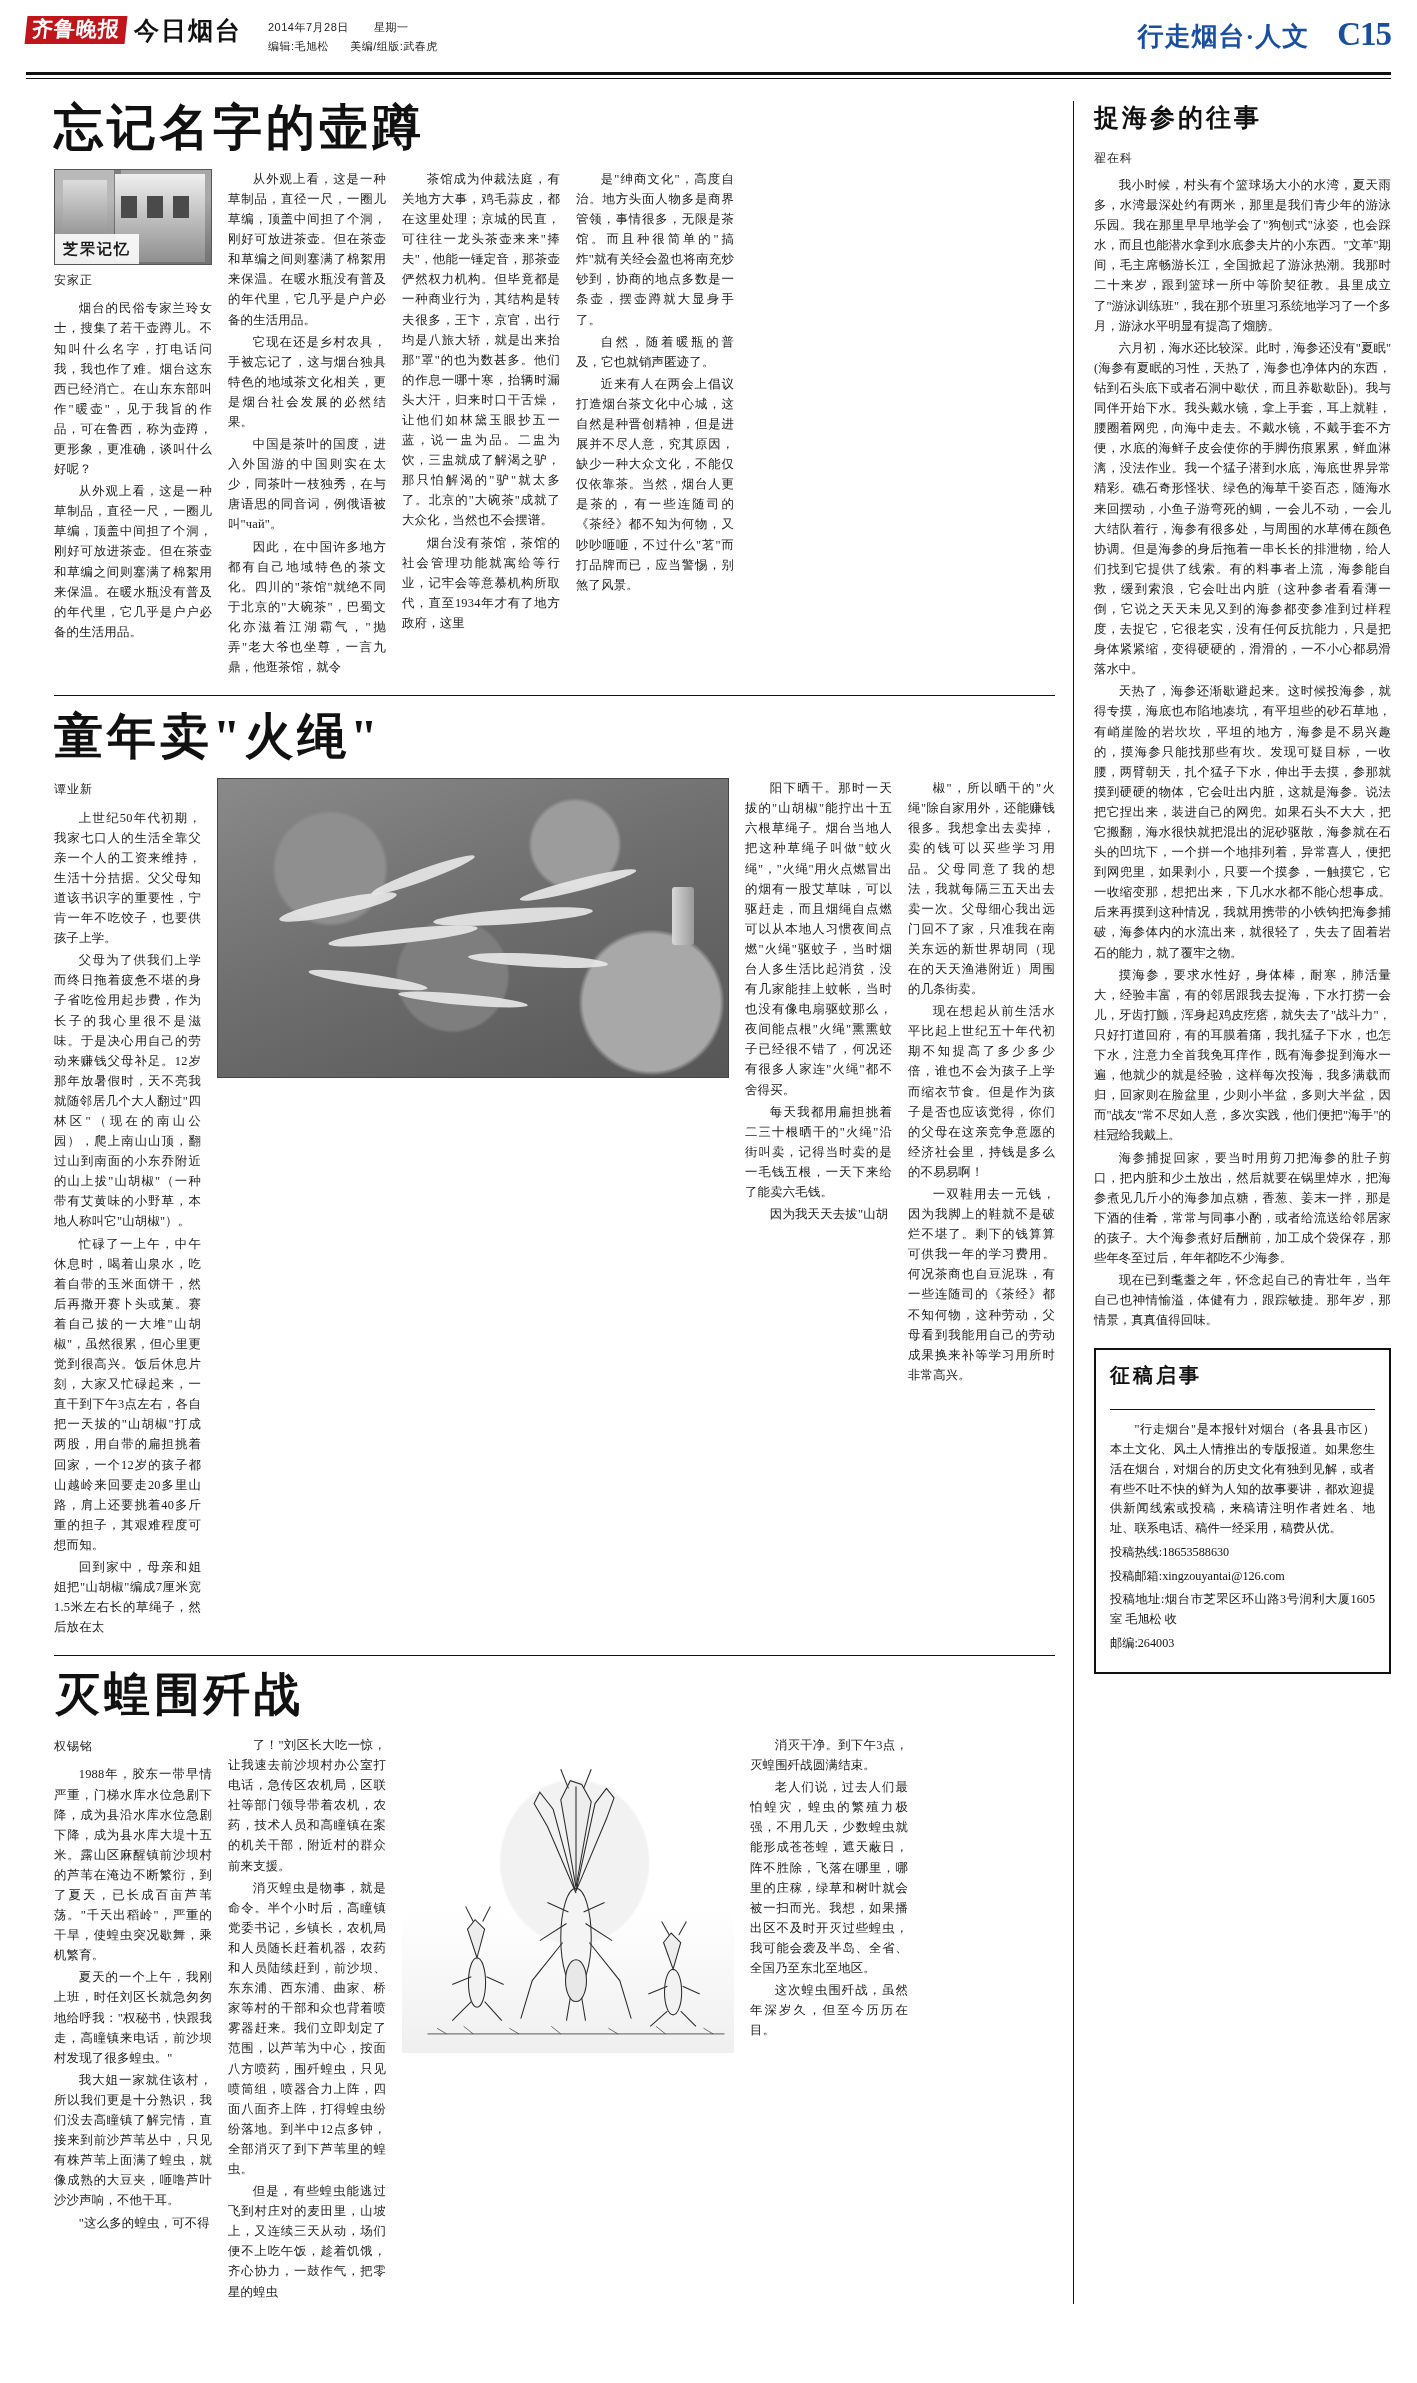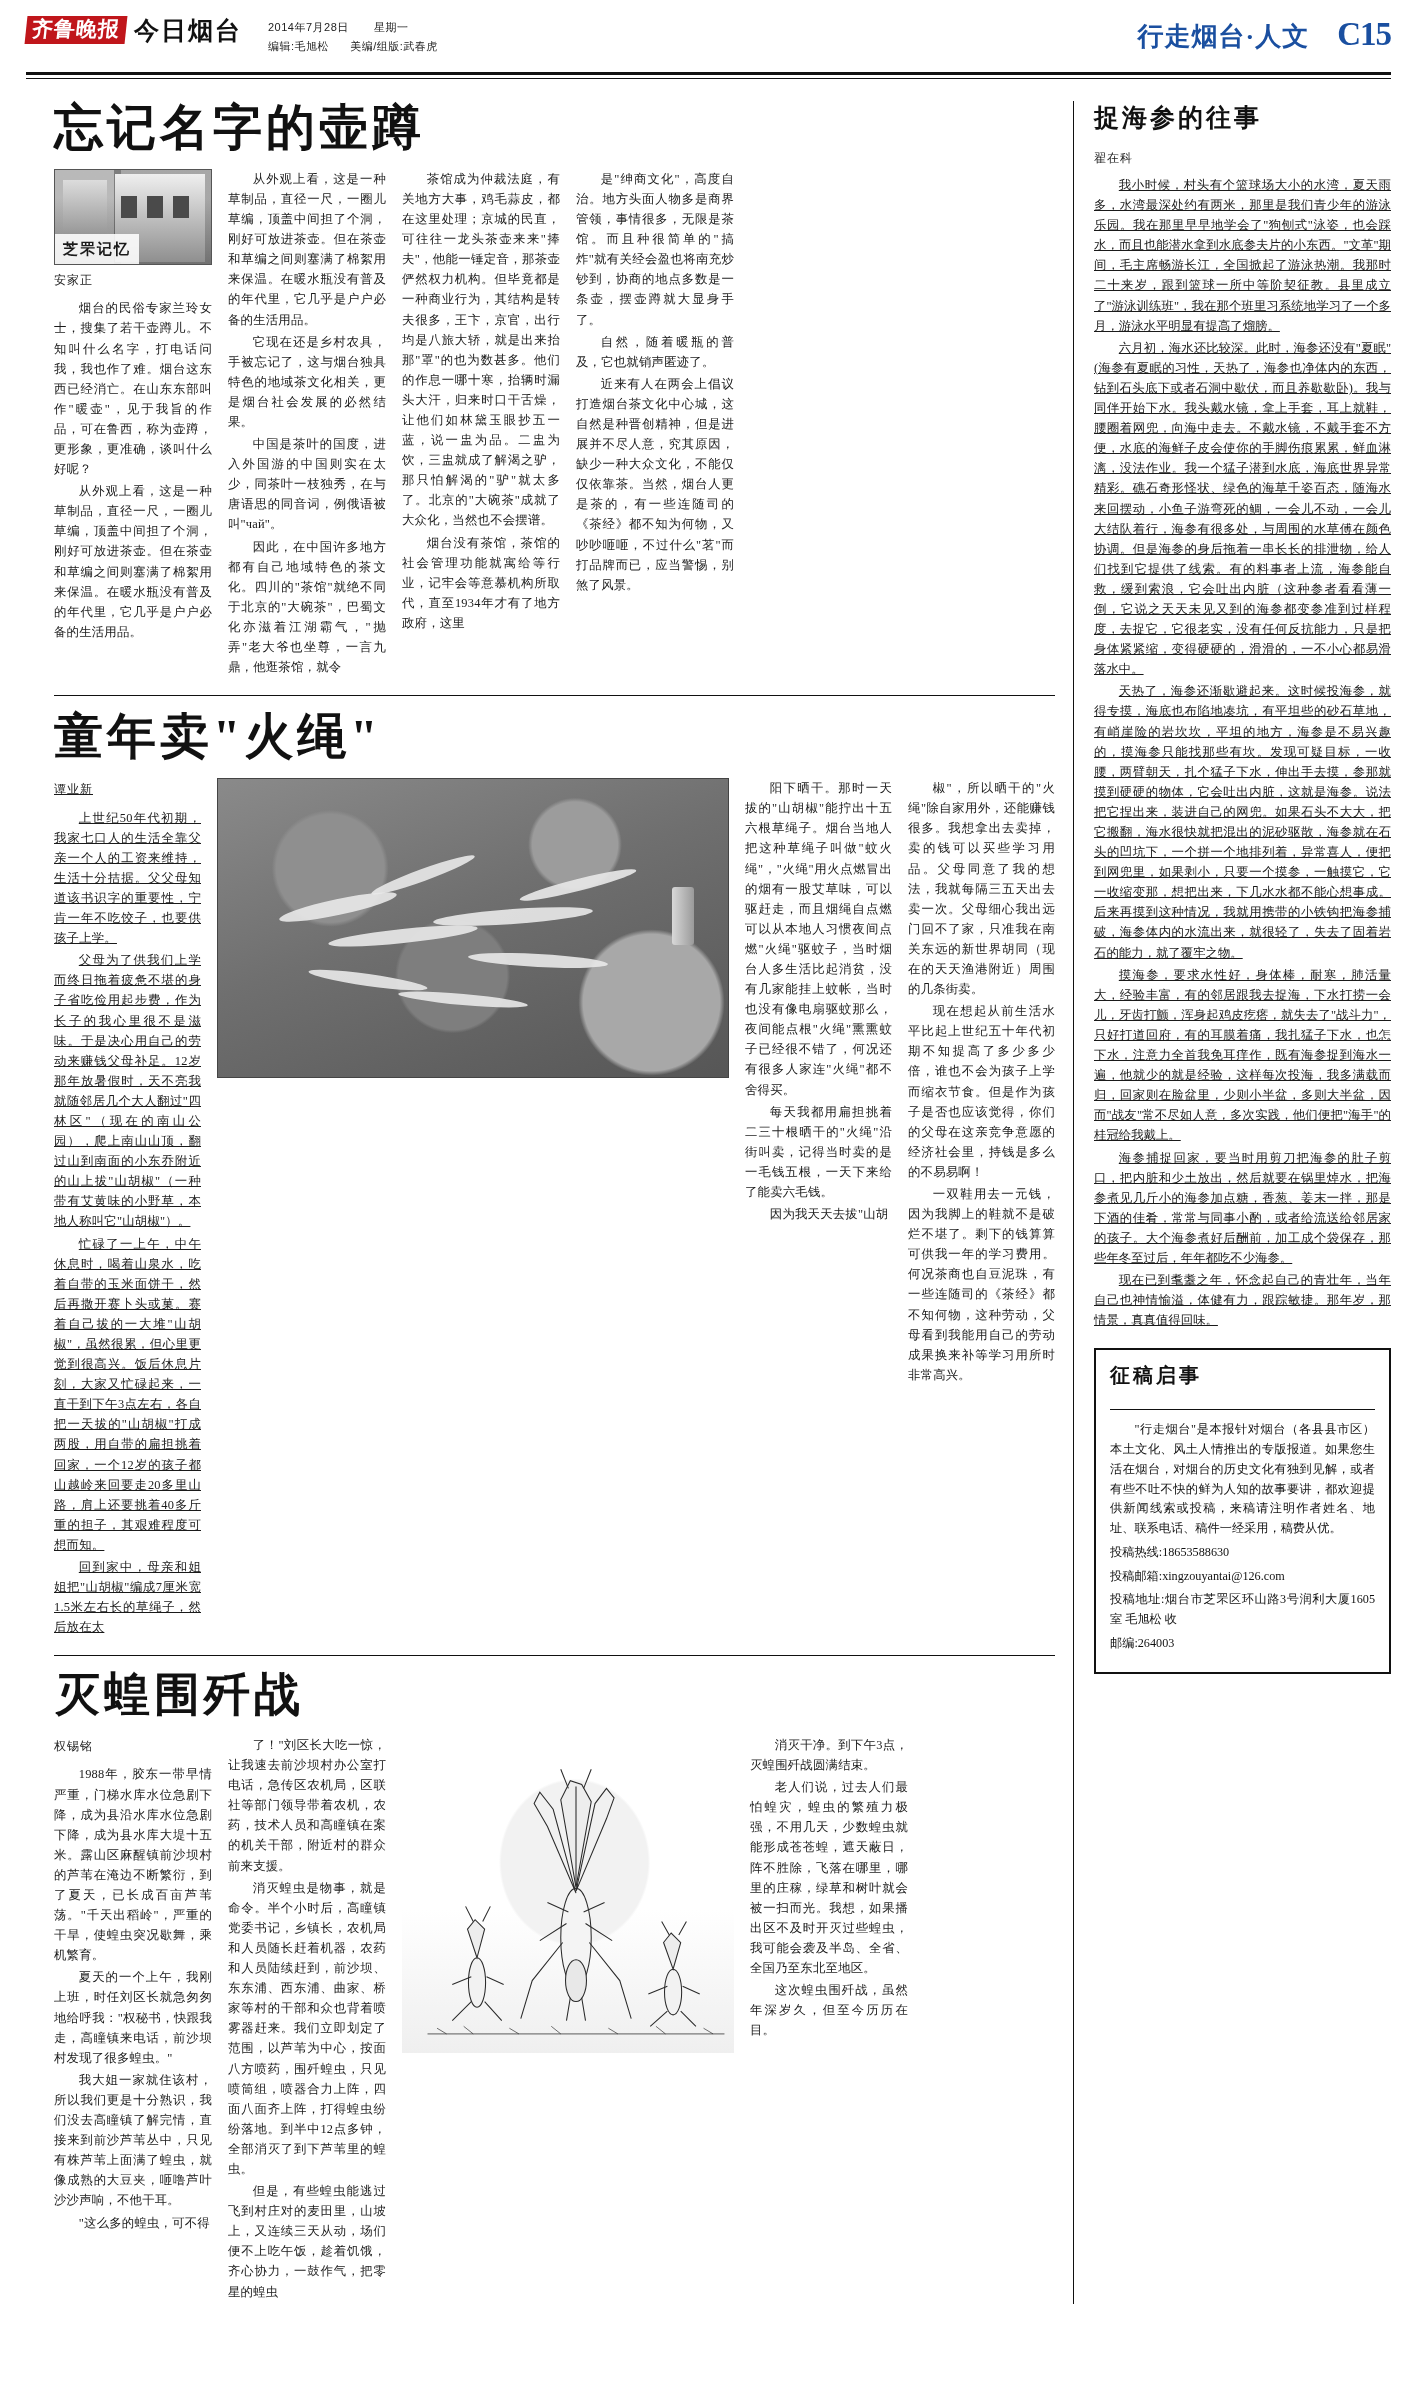--- a/index.html
+++ b/index.html
@@ -172,21 +172,20 @@
 
   
   .hr-soft { border-top: 1px solid #111; margin: 16px 0 14px 0; }
 
   
   .r-body {
     font-size: 12.4px;
     line-height: 1.62;
     text-align: justify;
     color: #1a1a1a;
-    text-decoration: underline;
   }
   .r-body p { margin: 0 0 2px 0; text-indent: 2em; }
   h2.r-head {
     font-size: 25px;
     font-weight: bold;
     letter-spacing: 3px;
     margin: 0 0 16px 0;
   }
 
   
@@ -288,21 +287,21 @@
           </div>
         </div>
       </div>
 
       <div class="hr-soft"></div>
 
       <div>
         <h1 class="head">童年卖"火绳"</h1>
 
         <div class="cols">
-          <div class="col" style="width:158px;text-decoration:underline;">
+          <div class="col" style="width:158px;">
             <div class="byline">谭业新</div>
             <p>上世纪50年代初期，我家七口人的生活全靠父亲一个人的工资来维持，生活十分拮据。父父母知道该书识字的重要性，宁肯一年不吃饺子，也要供孩子上学。</p>
             <p>父母为了供我们上学而终日拖着疲惫不堪的身子省吃俭用起步费，作为长子的我心里很不是滋味。于是决心用自己的劳动来赚钱父母补足。12岁那年放暑假时，天不亮我就随邻居几个大人翻过"四林区"（现在的南山公园），爬上南山山顶，翻过山到南面的小东乔附近的山上拔"山胡椒"（一种带有艾黄味的小野草，本地人称叫它"山胡椒"）。</p>
             <p>忙碌了一上午，中午休息时，喝着山泉水，吃着自带的玉米面饼干，然后再撒开赛卜头或菓。赛着自己拔的一大堆"山胡椒"，虽然很累，但心里更觉到很高兴。饭后休息片刻，大家又忙碌起来，一直干到下午3点左右，各自把一天拔的"山胡椒"打成两股，用自带的扁担挑着回家，一个12岁的孩子都山越岭来回要走20多里山路，肩上还要挑着40多斤重的担子，其艰难程度可想而知。</p>
             <p>回到家中，母亲和姐姐把"山胡椒"编成7厘米宽1.5米左右长的草绳子，然后放在太</p>
           </div>
 
           <div style="width:512px;">
             <div class="photo tex-stone" style="width:512px;height:300px;border:1px solid #444;">
               <div class="frost" style="left:60px;top:120px;width:120px;height:16px;transform:rotate(-12deg);"></div>

